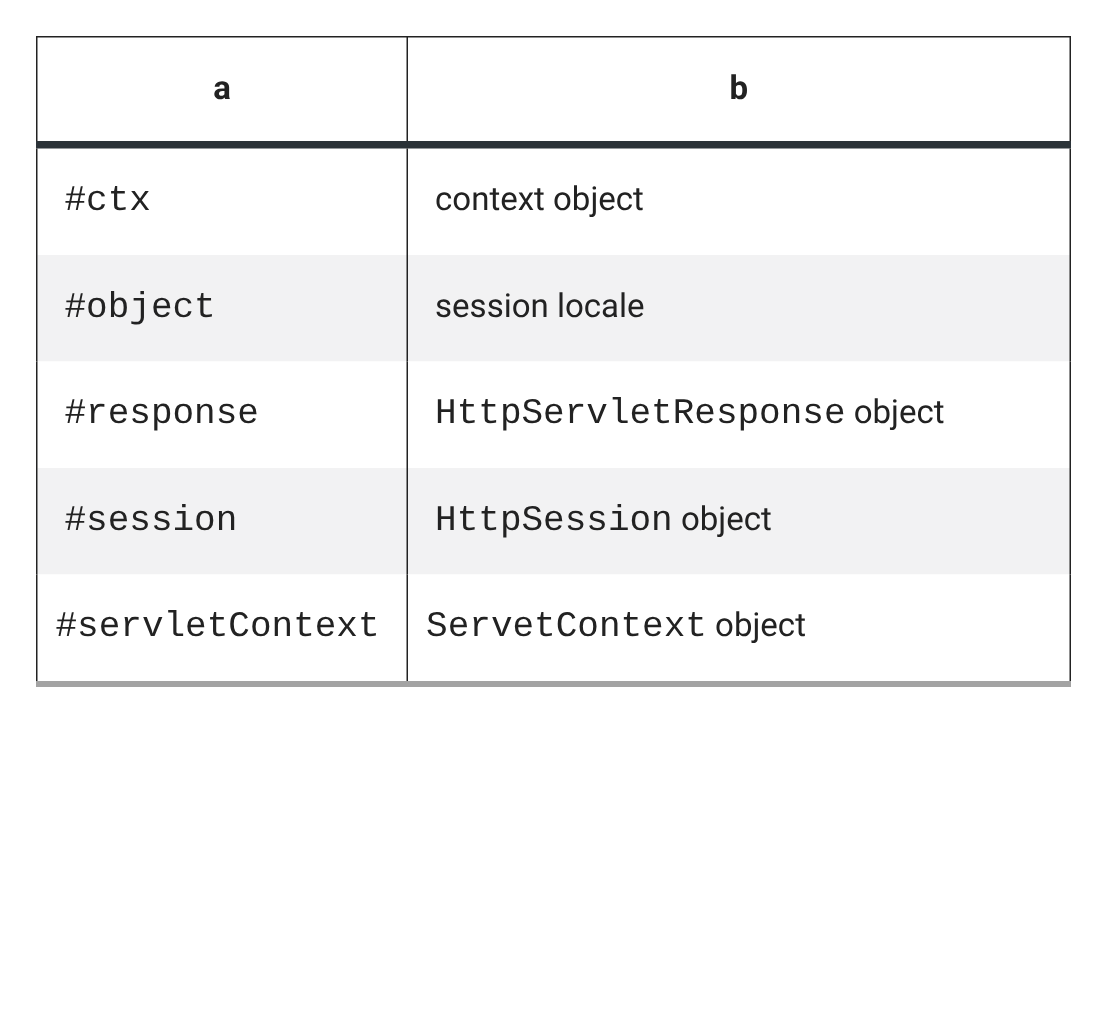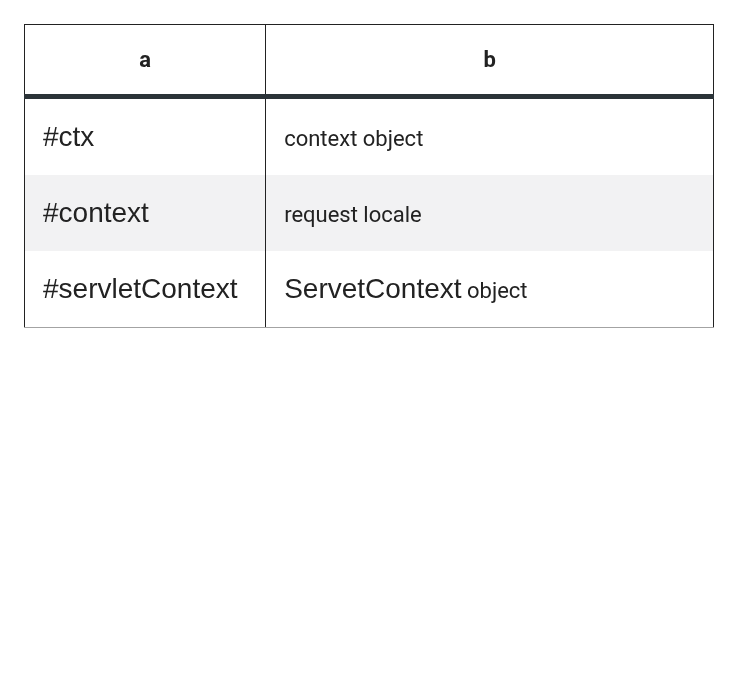--- a/index.html
+++ b/index.html
@@ -35,25 +35,26 @@
       border-left: 1px solid #222;
       border-right: 1px solid #222;
     }
     tbody tr:nth-child(even) {
       background: #f2f2f3;
     }
     tbody tr:nth-child(odd) {
       background: #ffffff;
     }
     tbody tr:last-child td {
-      border-bottom: 1px solid #a3a3a3;
+      border-bottom: 4px solid #a3a3a3;
+      padding-left: 12px;
     }
     .mono {
-      font-family: Liberation Sans, sans-serif;
-      font-size: 28px;
+      font-family: Liberation Mono, monospace;
+      font-size: 24px;
     }
     .col-a {
       width: 35%;
     }
     .col-b {
       width: 65%;
     }
   </style>
 </head>
 <body>
@@ -64,21 +65,29 @@
       <th class="col-a">a</th>
       <th class="col-b">b</th>
     </tr>
   </thead>
   <tbody>
     <tr>
       <td class="col-a"><span class="mono">#ctx</span></td>
       <td class="col-b"><span class="mono"></span><span>context object</span></td>
     </tr>
     <tr>
-      <td class="col-a"><span class="mono">#context</span></td>
-      <td class="col-b"><span class="mono"></span><span>request locale</span></td>
+      <td class="col-a"><span class="mono">#object</span></td>
+      <td class="col-b"><span class="mono"></span><span>session locale</span></td>
+    </tr>
+    <tr>
+      <td class="col-a"><span class="mono">#response</span></td>
+      <td class="col-b"><span class="mono">HttpServletResponse</span><span> object</span></td>
+    </tr>
+    <tr>
+      <td class="col-a"><span class="mono">#session</span></td>
+      <td class="col-b"><span class="mono">HttpSession</span><span> object</span></td>
     </tr>
     <tr>
       <td class="col-a"><span class="mono">#servletContext</span></td>
       <td class="col-b"><span class="mono">ServetContext</span><span> object</span></td>
     </tr>
   </tbody>
 </table>
 
 </body></html>

